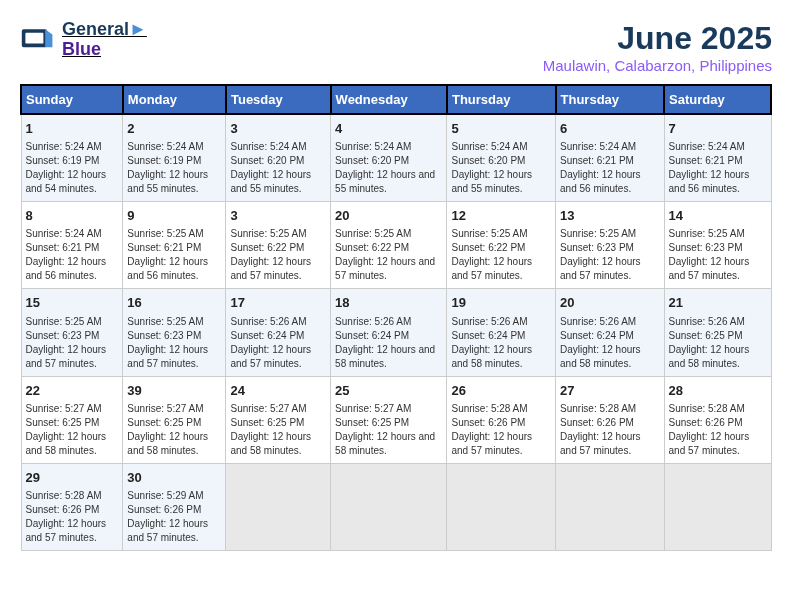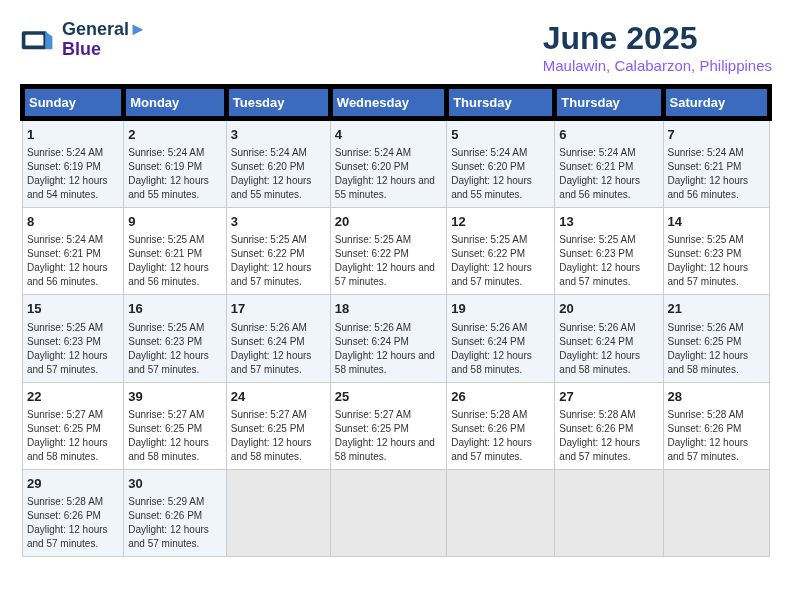--- a/index.html
+++ b/index.html
@@ -11,37 +11,39 @@
       padding: 20px;
     }
     .header-area {
       display: flex;
       justify-content: space-between;
       align-items: flex-start;
       margin-bottom: 10px;
     }
     .logo {
       display: flex;
-      align-items: flex-end;
+      align-items: center;
       gap: 6px;
+      text-decoration: underline;
     }
     .logo-text {
       font-size: 18px;
       font-weight: bold;
       color: #1a3a5c;
       line-height: 1.1;
     }
     .logo-text span {
       color: #4a90d9;
     }
     .logo-icon {
       width: 36px;
       height: 36px;
     }
     .title-area {
+      text-align: right;
     }
     .main-title {
       font-size: 32px;
       font-weight: bold;
       color: #1a3a5c;
     }
     .sub-title {
       font-size: 15px;
       color: #8b5cf6;
     }
@@ -50,21 +52,21 @@
       border-collapse: collapse;
       font-size: 10.5px;
     }
     thead tr th {
       background-color: #3a6bbf;
       color: #fff;
       padding: 6px 4px;
       text-align: left;
       font-size: 13px;
       font-weight: bold;
-      border: 5px solid #000000;
+      border: 2px solid #000000;
     }
     tbody tr td {
       vertical-align: top;
       padding: 5px 4px;
       border: 1px solid #ccc;
       min-height: 80px;
       line-height: 1.4;
       color: #222;
     }
     tbody tr:nth-child(odd) td {

